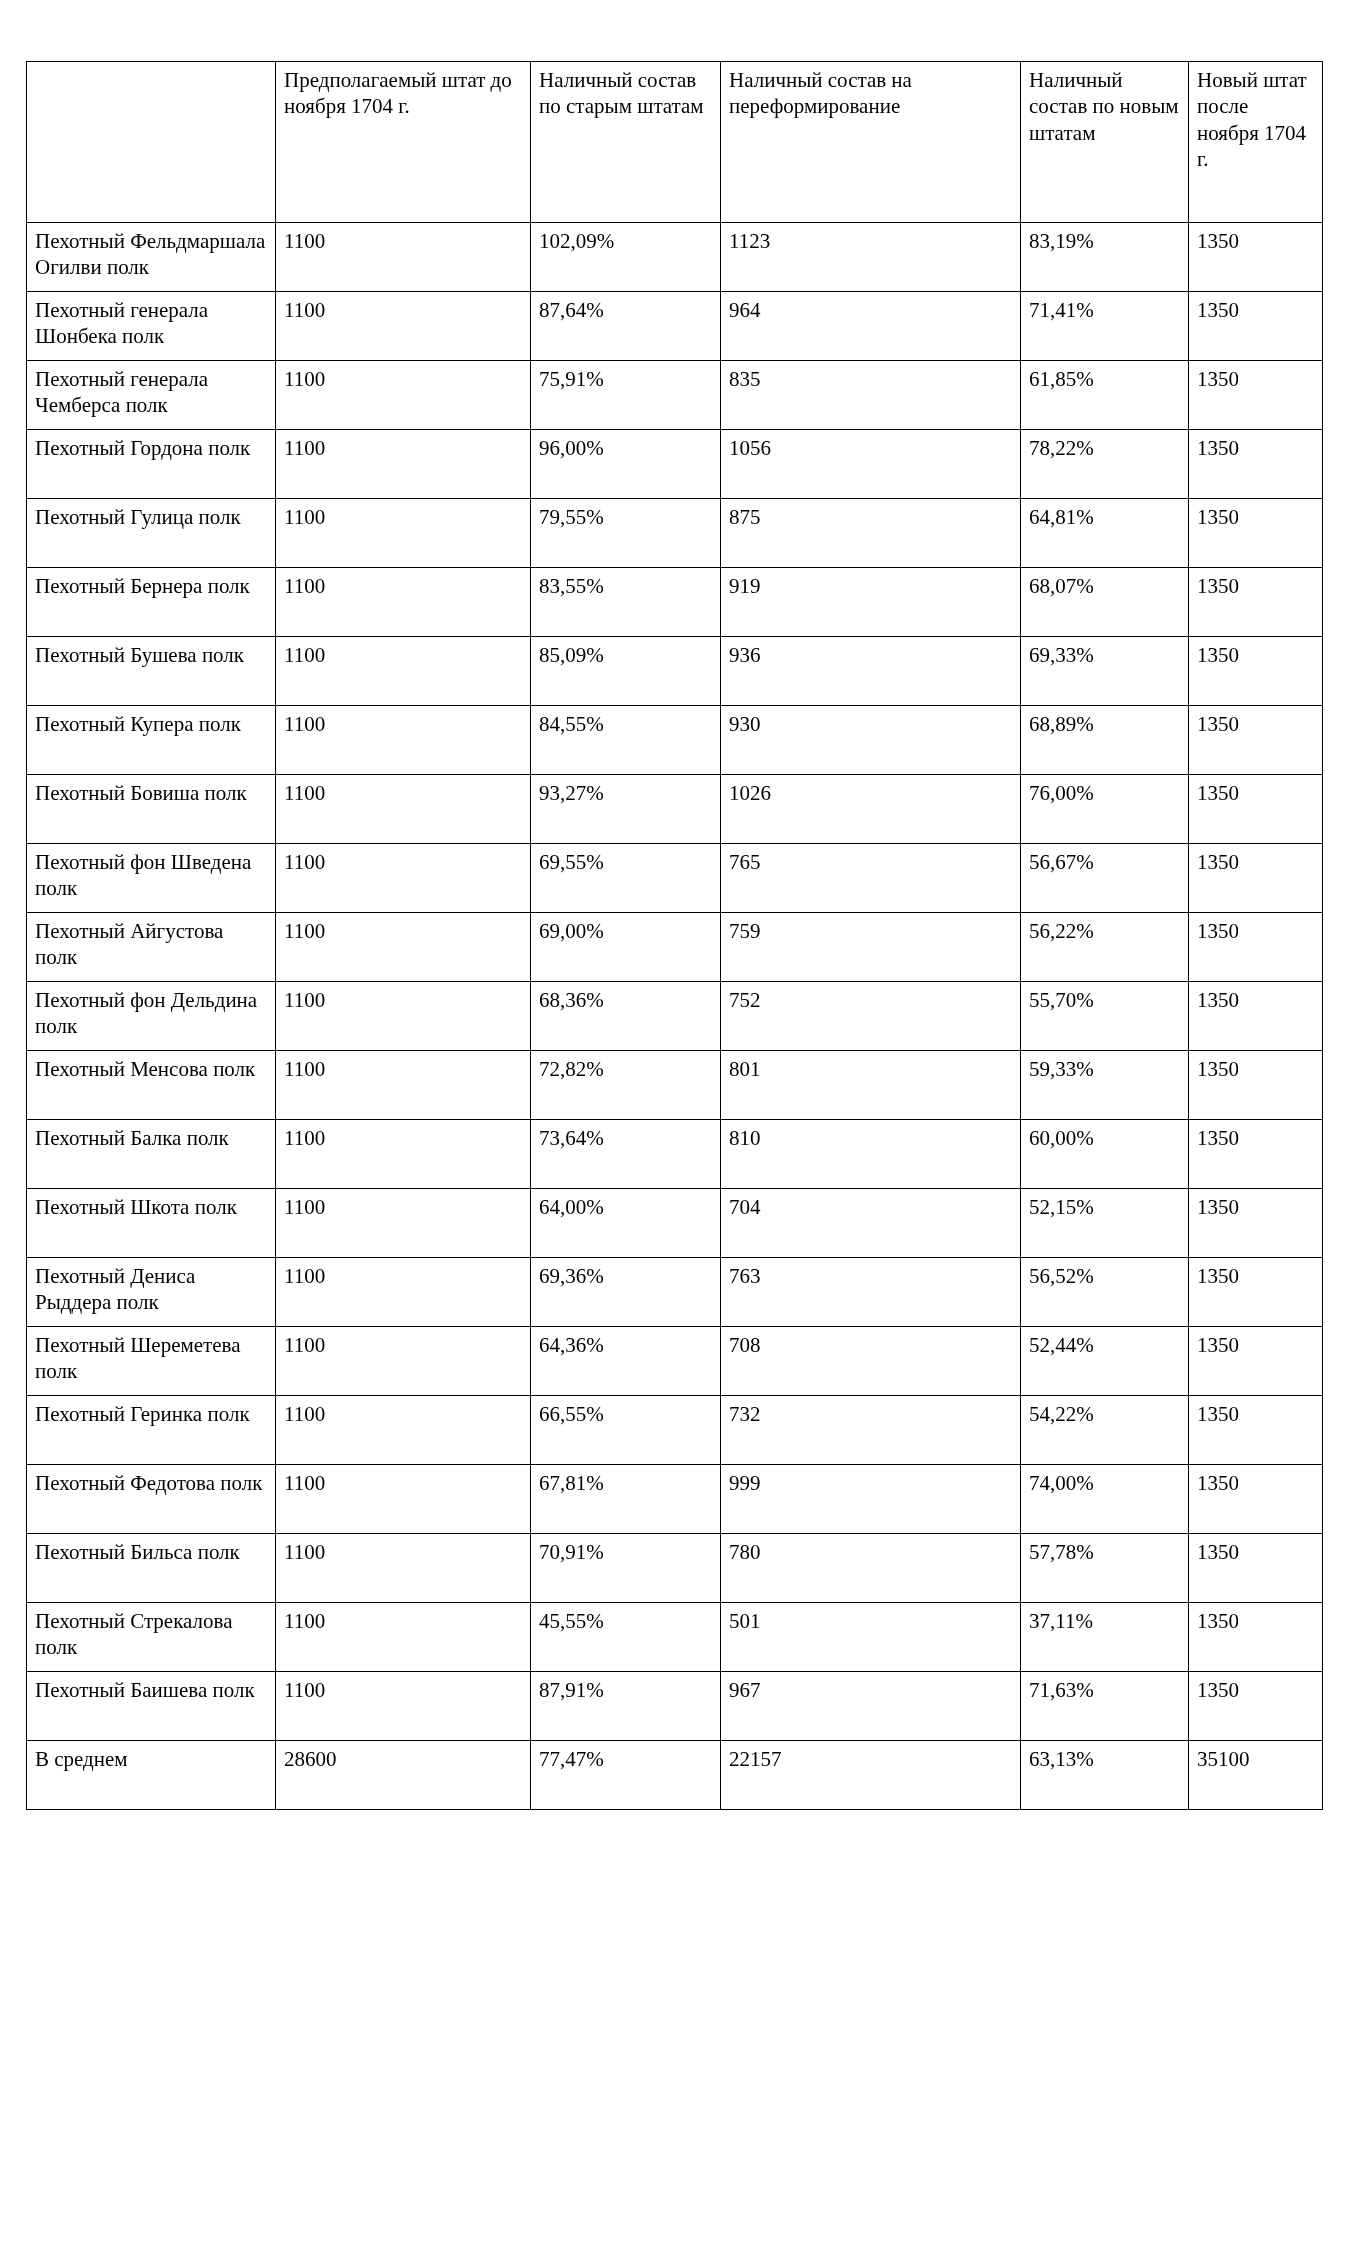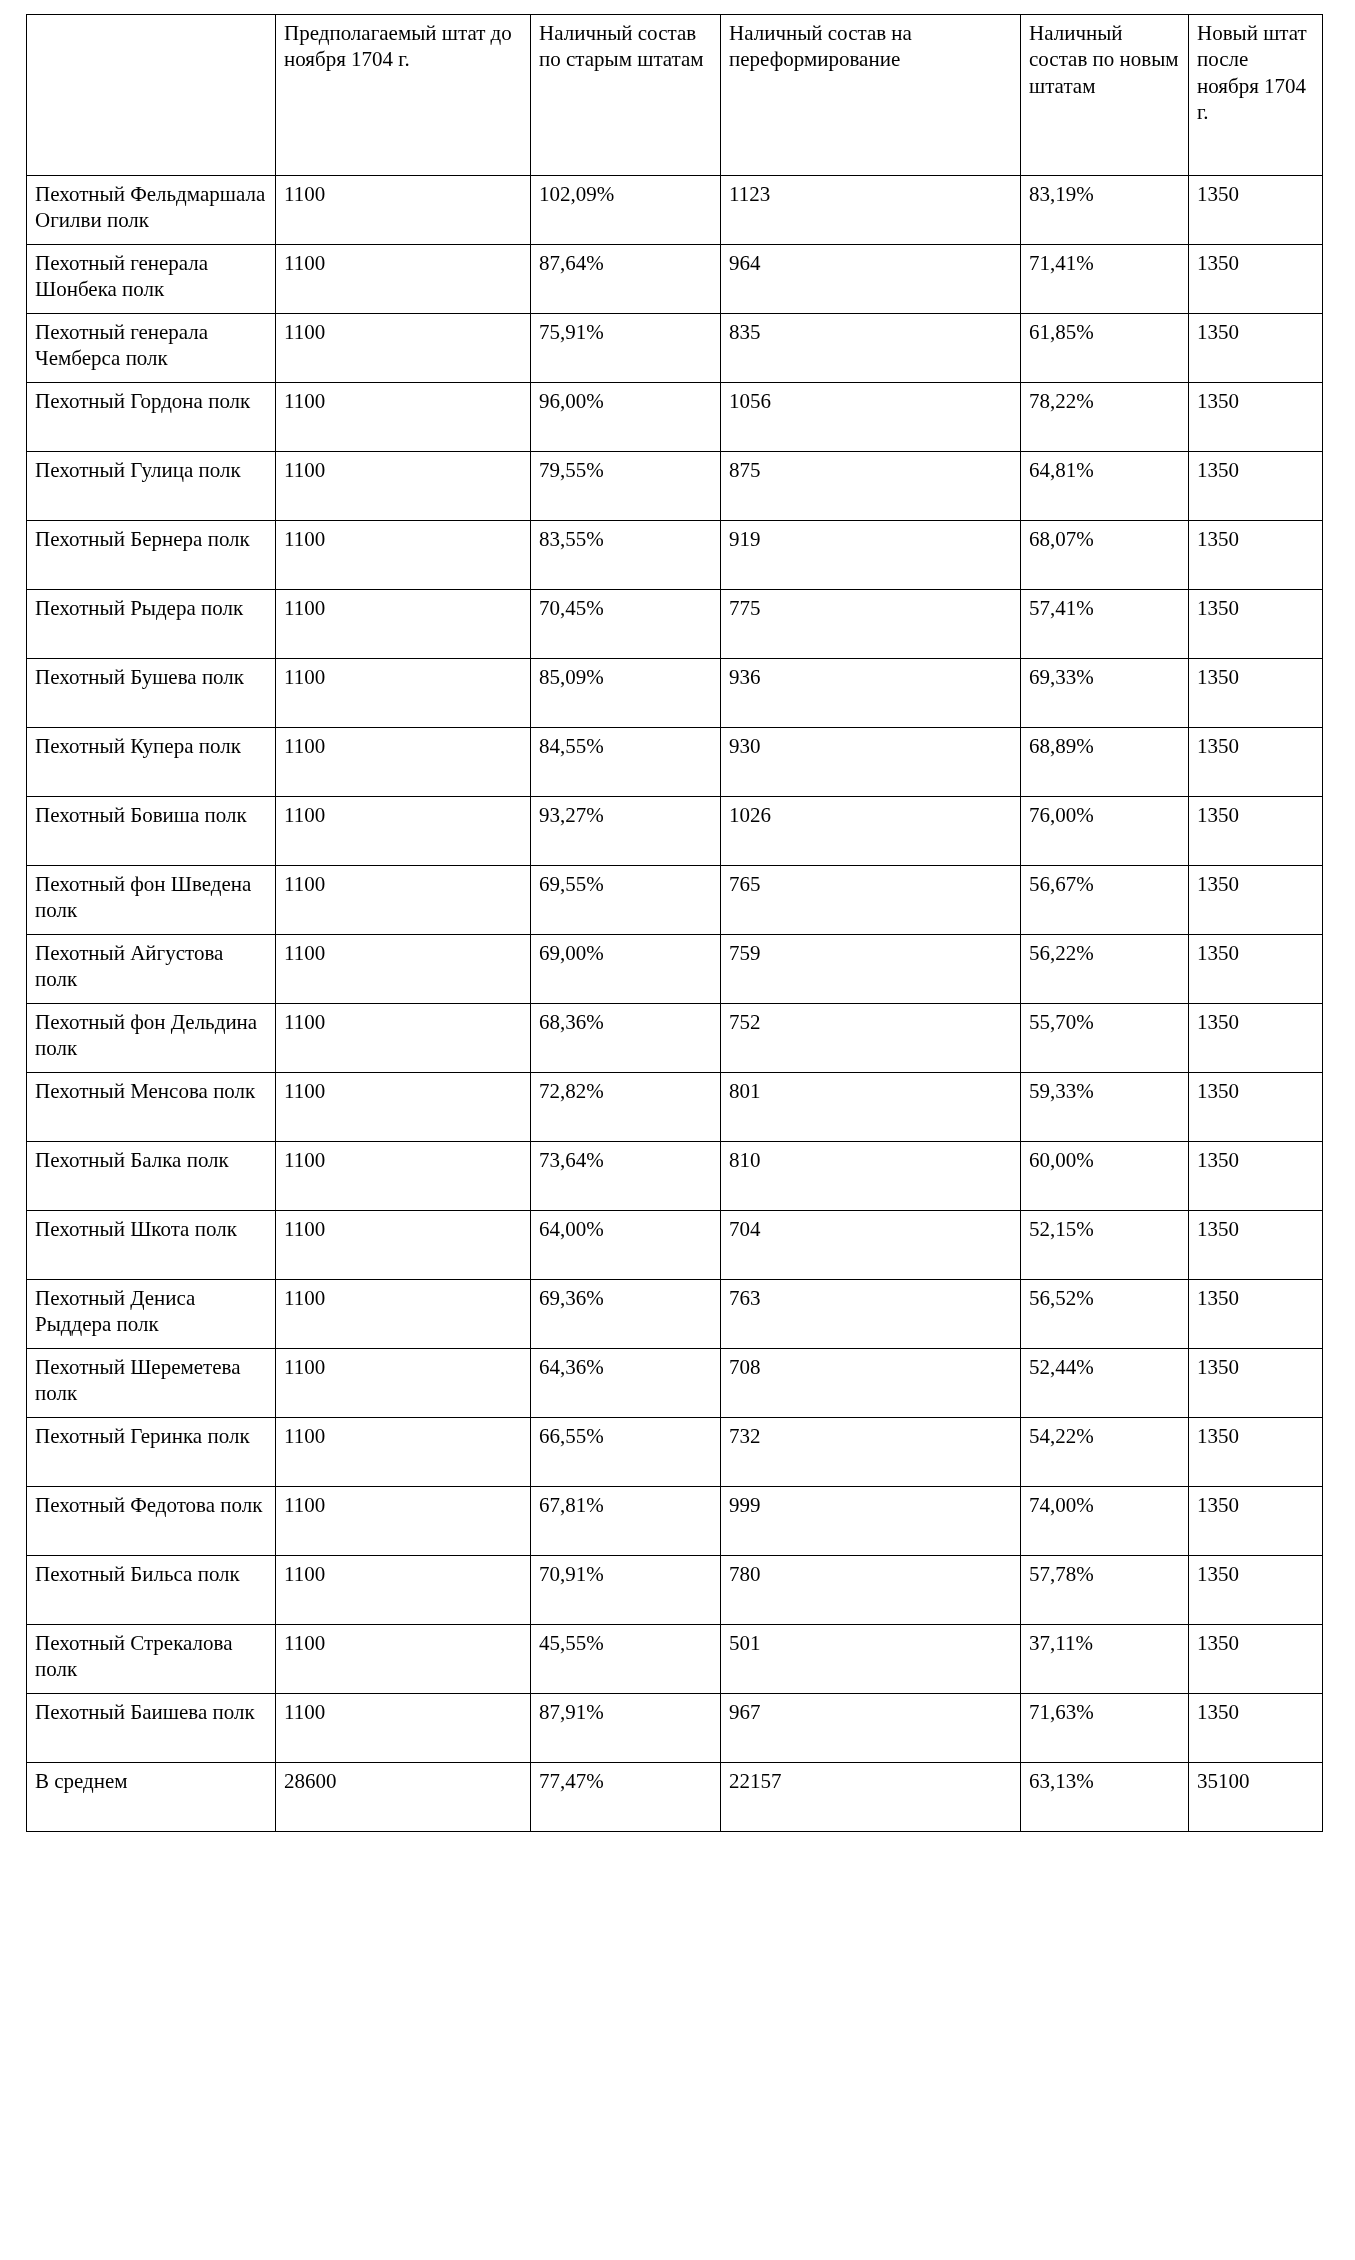--- a/index.html
+++ b/index.html
@@ -14,20 +14,21 @@
     color: #000000;
   }
   .page {
     padding: 14px 26px 0 26px;
     box-sizing: border-box;
   }
   table.reg-table {
     border-collapse: collapse;
     width: 1296px;
     table-layout: fixed;
+    margin-top: 47px;
   }
   table.reg-table td,
   table.reg-table th {
     border: 1.5px solid #000000;
     vertical-align: top;
     padding: 5px 7px 5px 8px;
     font-size: 21px;
     line-height: 1.26;
     font-weight: normal;
     text-align: left;
@@ -208,40 +209,20 @@
           </td>
           <td>
             <span class="cell-text">68,07%</span>
           </td>
           <td>
             <span class="cell-text">1350</span>
           </td>
         </tr>
         <tr>
           <td>
-            <span class="cell-text">Пехотный Рыдера полк</span>
-          </td>
-          <td>
-            <span class="cell-text">1100</span>
-          </td>
-          <td>
-            <span class="cell-text">70,45%</span>
-          </td>
-          <td>
-            <span class="cell-text">775</span>
-          </td>
-          <td>
-            <span class="cell-text">57,41%</span>
-          </td>
-          <td>
-            <span class="cell-text">1350</span>
-          </td>
-        </tr>
-        <tr>
-          <td>
             <span class="cell-text">Пехотный Бушева полк</span>
           </td>
           <td>
             <span class="cell-text">1100</span>
           </td>
           <td>
             <span class="cell-text">85,09%</span>
           </td>
           <td>
             <span class="cell-text">936</span>

